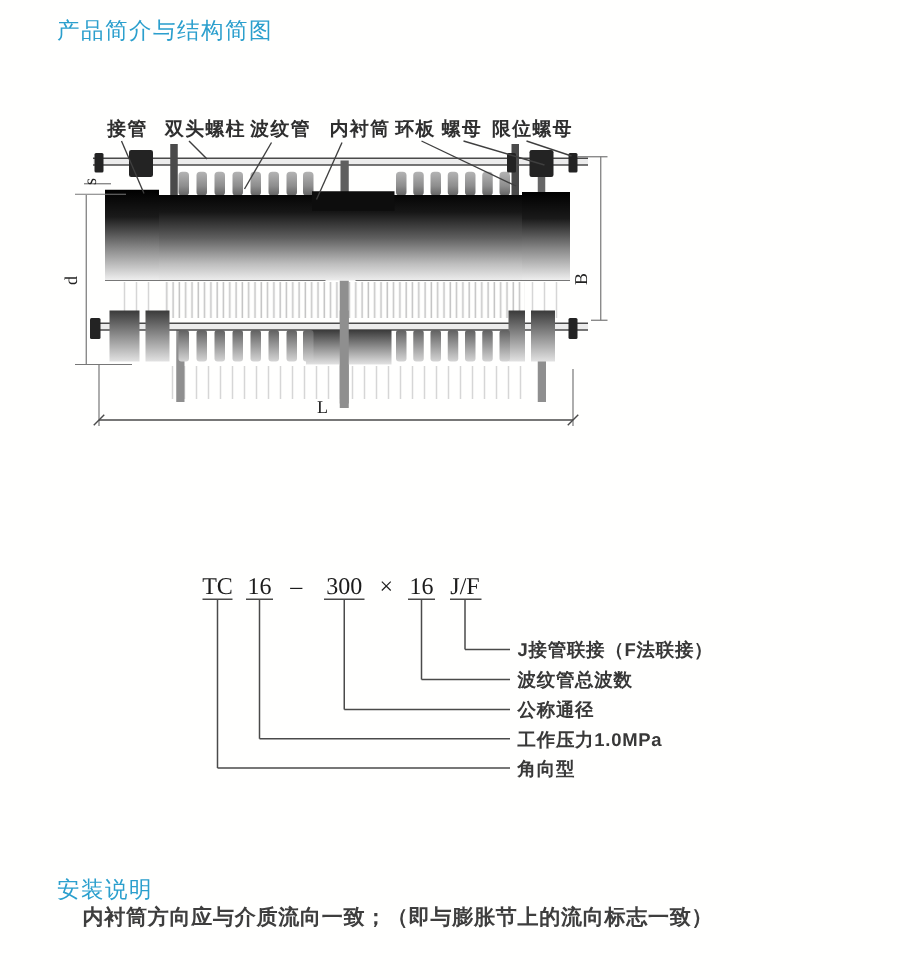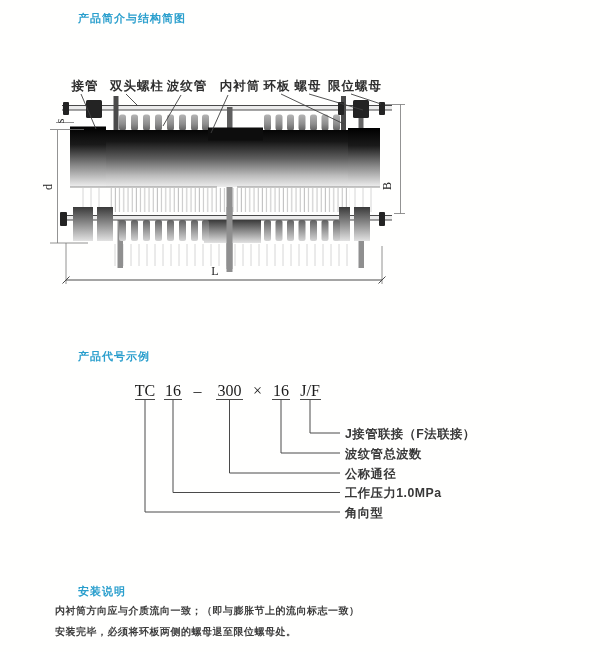--- a/index.html
+++ b/index.html
@@ -1,19 +1,19 @@
 <!DOCTYPE html>
 <html><head>
 <meta charset="utf-8">
 <style>
   html,body{margin:0;padding:0;background:#fff;}
   body{font-family:"Liberation Sans",sans-serif;}
   .page{position:relative;width:600px;height:652px;background:#fffffe;overflow:hidden;}
-  .hd{position:absolute;left:38px;font-size:11px;font-weight:bold;color:#2b9fcd;letter-spacing:1px;margin-left:40px;}
-  .install-text{position:absolute;left:55px;top:601px;width:470px;font-size:10px;
+  .hd{position:absolute;left:38px;font-size:15px;font-weight:normal;color:#2b9fcd;letter-spacing:1px;}
+  .install-text{position:absolute;left:55px;top:601px;width:470px;font-size:14px;
     font-weight:600;color:#3e3e3e;line-height:20.5px;letter-spacing:0.5px;}
   svg{position:absolute;left:0;display:block;}
   .partlbl{font-family:"Liberation Sans",sans-serif;font-size:12.5px;font-weight:600;fill:#2f2f2f;letter-spacing:1px;}
   .dimlbl{font-family:"Liberation Serif",serif;font-size:12px;fill:#222;}
   .codetx{font-family:"Liberation Serif",serif;font-size:16px;fill:#1c1c1c;}
   .callout{font-family:"Liberation Sans",sans-serif;font-size:12.3px;font-weight:600;fill:#383838;letter-spacing:0.5px;}
   .ln{stroke:#4a4a4a;stroke-width:1;fill:none;}
   .thin{stroke:#777;stroke-width:0.8;fill:none;}
   .leader{stroke:#3f3f3f;stroke-width:0.9;fill:none;}
 </style>
@@ -195,21 +195,20 @@
     <g>
       <line class="thin" x1="66" y1="243" x2="66" y2="284"></line>
       <line class="thin" x1="382" y1="246" x2="382" y2="284"></line>
       <line class="ln" x1="66" y1="280" x2="382" y2="280"></line>
       <line class="ln" x1="62.5" y1="283.5" x2="69.5" y2="276.5"></line>
       <line class="ln" x1="378.5" y1="283.5" x2="385.5" y2="276.5"></line>
       <text class="dimlbl" x="215" y="275" font-size="13.5" text-anchor="middle">L</text>
     </g>
   </svg>
 
-  <div class="hd" style="top:349px;">产品代号示例</div>
 
   <svg style="top:378px;" width="600" height="150" viewBox="0 378 600 150">
 
     <g text-anchor="middle">
       <text class="codetx" x="145" y="396">TC</text>
       <text class="codetx" x="173" y="396">16</text>
       <text class="codetx" x="197.5" y="396">–</text>
       <text class="codetx" x="229.5" y="396">300</text>
       <text class="codetx" x="257.5" y="396">×</text>
       <text class="codetx" x="281" y="396">16</text>
@@ -240,16 +239,15 @@
       <text class="callout" x="345" y="477.5">公称通径</text>
       <text class="callout" x="345" y="497">工作压力1.0MPa</text>
       <text class="callout" x="345" y="516.5">角向型</text>
     </g>
   </svg>
 
   <div class="hd" style="top:584px;">安装说明</div>
 
   <div class="install-text">
     <div>内衬筒方向应与介质流向一致；（即与膨胀节上的流向标志一致）</div>
-    <div>安装完毕，必须将环板两侧的螺母退至限位螺母处。</div>
   </div>
 
 </div>
 
 </body></html>

